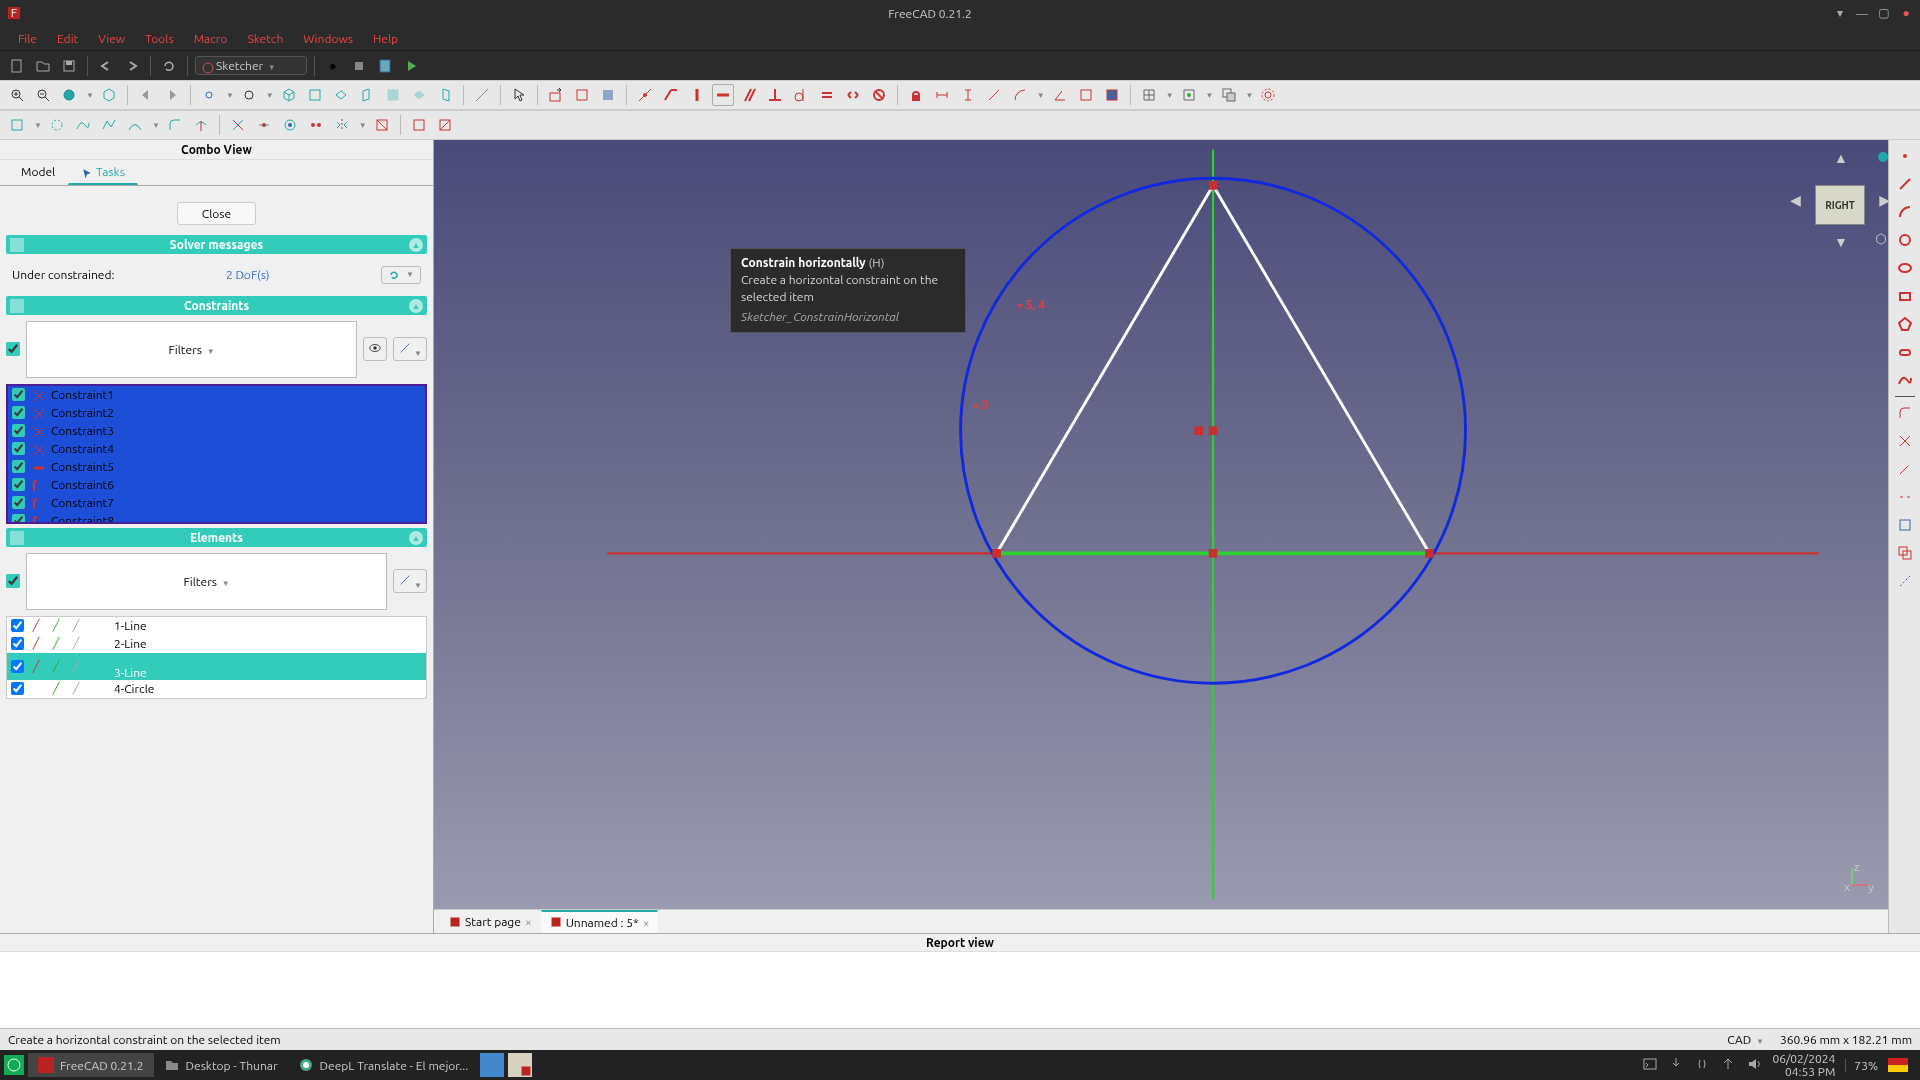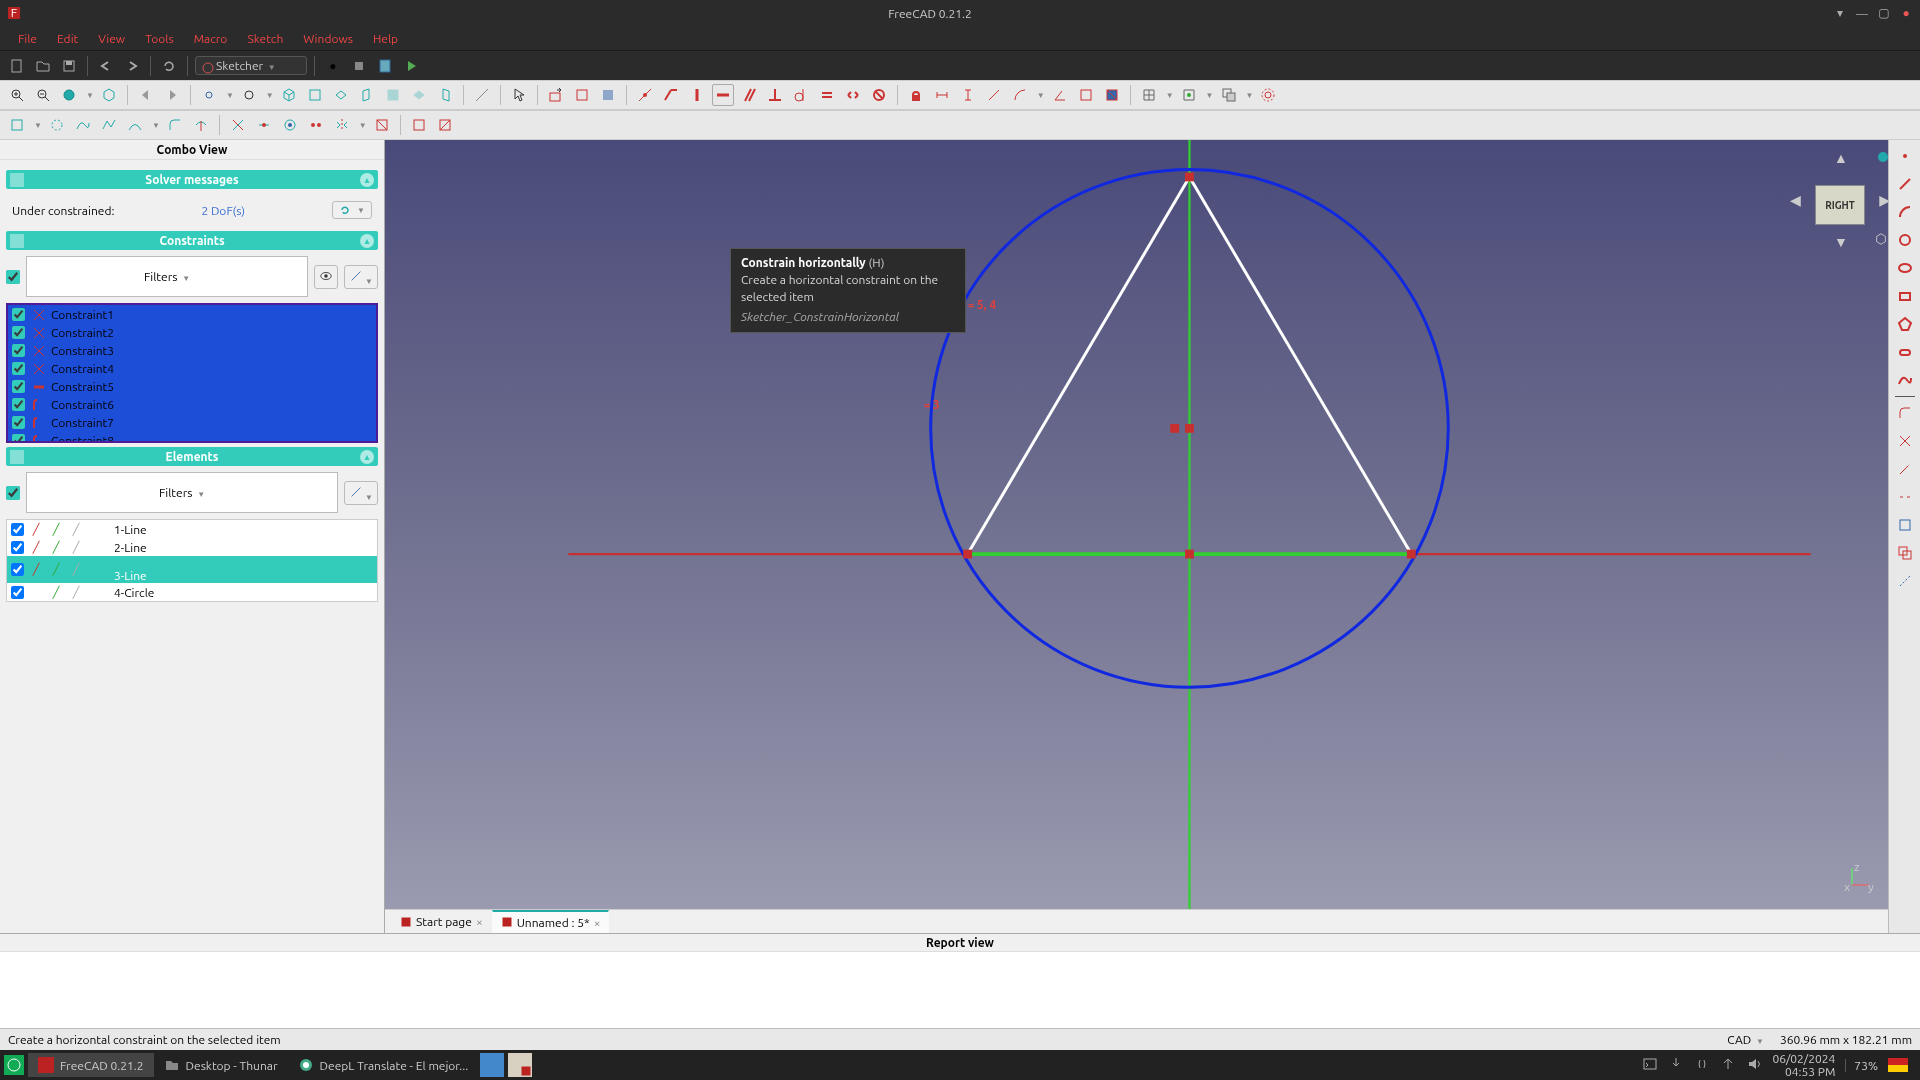--- a/index.html
+++ b/index.html
@@ -13,37 +13,37 @@
 .menubar { background: #2b2b2b; height: 24px; display: flex; align-items: center; padding-left: 8px; }
 .menubar .menu-item { color: #ef4444; padding: 3px 10px; cursor: pointer; }
 .toolbar-row { background: #2b2b2b; height: 30px; display: flex; align-items: center; border-top: 1px solid #1a1a1a; padding: 0 6px; gap: 4px; }
 .toolbar-row.light { background: #e8e8e8; border-top: 1px solid #ccc; border-bottom: 1px solid #ccc; }
 .tool-btn { width: 22px; height: 22px; display: inline-flex; align-items: center; justify-content: center; cursor: pointer; border-radius: 2px; }
 .tool-sep { width: 1px; height: 20px; background: #555; margin: 0 3px; }
 .light .tool-sep { background: #bbb; }
 .workbench-select { background: #333; color: #ccc; border: 1px solid #555; padding: 2px 30px 2px 20px; border-radius: 3px; position: relative; }
 .dropdown-arrow { margin-left: 2px; font-size: 8px; color: #888; }
 .main-area { flex: 1; display: flex; min-height: 0; position: relative; }
-.left-panel { width: 385px; background: #f0f0f0; border-right: 1px solid #aaa; display: flex; flex-direction: column; }
+.left-panel { width: 434px; background: #f0f0f0; border-right: 1px solid #aaa; display: flex; flex-direction: column; }
 .combo-header { background: #f0f0f0; text-align: center; font-weight: bold; padding: 3px; border-bottom: 1px solid #ddd; }
 .tabs { display: flex; border-bottom: 1px solid #aaa; padding-left: 8px; }
 .tabs .tab { padding: 4px 12px; cursor: pointer; border: 1px solid transparent; }
 .tabs .tab.active { border-bottom: 2px solid #2aa; color: #2aa; }
 .panel-content { flex: 1; overflow: auto; padding: 6px; }
 .close-row { display: flex; justify-content: center; margin: 10px 0; }
 .close-btn-panel { padding: 4px 24px; background: #f8f8f8; border: 1px solid #ccc; border-radius: 3px; cursor: pointer; }
 .section-header { background: #33ccbb; color: white; font-weight: bold; text-align: center; padding: 3px; margin: 4px 0; position: relative; border-radius: 2px; }
 .section-header .left-icon { position: absolute; left: 4px; top: 3px; width: 14px; height: 14px; background: rgba(255,255,255,0.4); }
 .section-header .collapse-icon { position: absolute; right: 4px; top: 3px; width: 14px; height: 14px; background: rgba(255,255,255,0.6); border-radius: 50%; font-size: 9px; display: flex; align-items: center; justify-content: center; color: #33ccbb;}
 .solver-row { display: flex; align-items: center; padding: 8px 6px; justify-content: space-between; }
 .solver-row a { color: #3a6ed0; cursor: pointer; }
 .solver-refresh { border: 1px solid #bbb; border-radius: 3px; padding: 2px 6px; display: inline-flex; align-items: center; gap: 4px; cursor: pointer; }
 .filter-row { display: flex; align-items: center; gap: 6px; margin: 6px 0; }
 .filter-row input[type=checkbox] { width: 14px; height: 14px; accent-color: #33ccbb; }
-.filter-select { flex: 1; border: 1px solid #bbb; padding: 13px; background: white; text-align: center; cursor: pointer; }
+.filter-select { flex: 1; border: 1px solid #bbb; padding: 21px; background: white; text-align: center; cursor: pointer; }
 .filter-extra { border: 1px solid #bbb; border-radius: 3px; padding: 2px 4px; cursor: pointer; }
 .constraint-list { border: 2px solid #4c1d95; background: #1d4ed8; max-height: 140px; overflow: hidden; }
 .constraint-item { display: flex; align-items: center; padding: 2px 4px; gap: 6px; }
 .constraint-item input { accent-color: #33ccbb; }
 .c-icon { width: 14px; height: 14px; display: inline-block; }
 .element-list { border: 1px solid #ccc; background: white; }
 .element-item { display: flex; align-items: center; padding: 1px 4px; gap: 4px; }
 .element-item.selected { background: #33ccbb; color: white; }
 .el-mini{ width:16px; height:16px; display:inline-flex; align-items:center; justify-content:center; font-size: 11px;}
 .viewport-wrap { flex: 1; display: flex; flex-direction: column; position: relative; }
@@ -506,21 +506,33 @@
         <rect x="3" y="3" width="10" height="10" fill="none" stroke="#c33"></rect>
         <line x1="3" y1="13" x2="13" y2="3" stroke="#c33"></line>
       </svg>
     </span>
 </div>
 
 <div class="main-area">
 
   <div class="left-panel">
     <div class="combo-header">Combo View</div>
+    <div class="tabs">
+      <div class="tab">Model</div>
+      <div class="tab active">
+        <svg class="ico" style="width:12px;height:12px;vertical-align:middle;" viewBox="0 0 16 16">
+            <path d="M3 3 L13 8 L8 10 L6 15 z" fill="#36a"></path>
+          </svg>
+        <span>Tasks</span>
+      </div>
+    </div>
     <div class="panel-content">
+      <div class="close-row">
+        <button class="close-btn-panel">Close</button>
+      </div>
 
       <div class="section-header">
         <span class="left-icon"></span>
         <span>Solver messages</span>
         <span class="collapse-icon">▴</span>
       </div>
       <div class="solver-row">
         <span>Under constrained:</span>
         <a>2 DoF(s)</a>
         <span class="solver-refresh">

